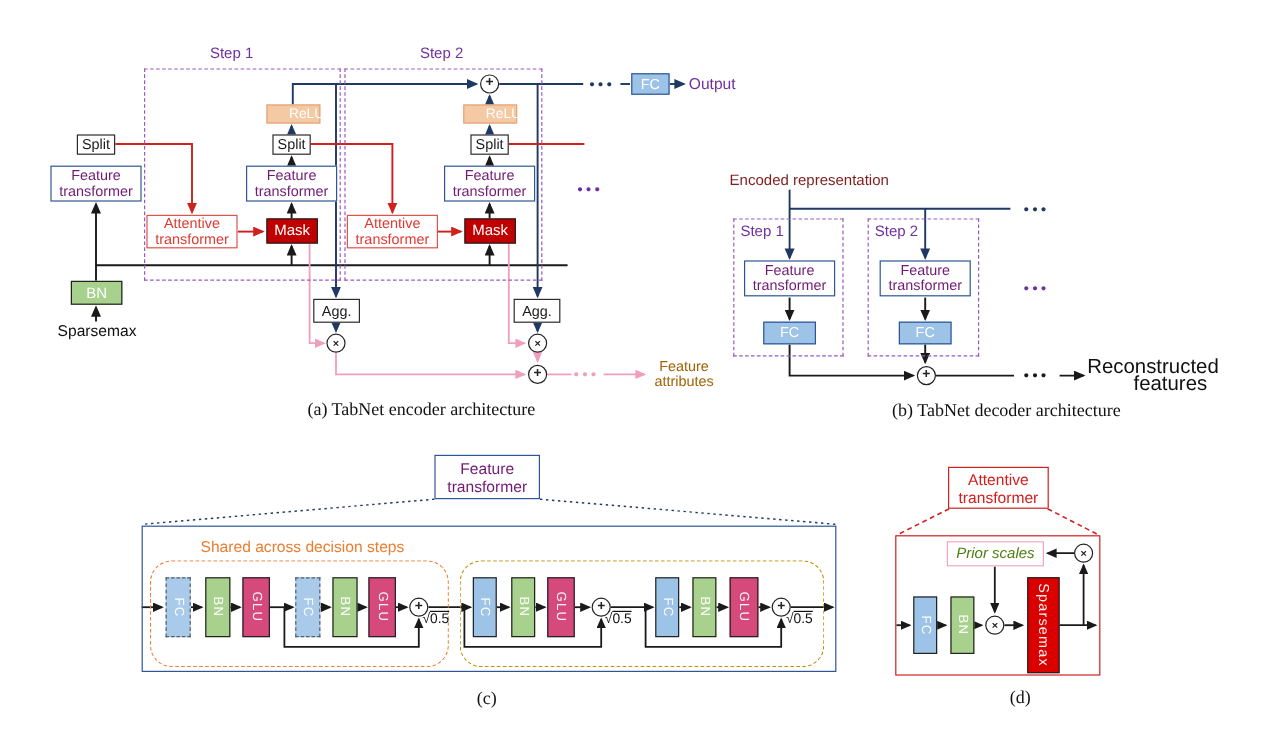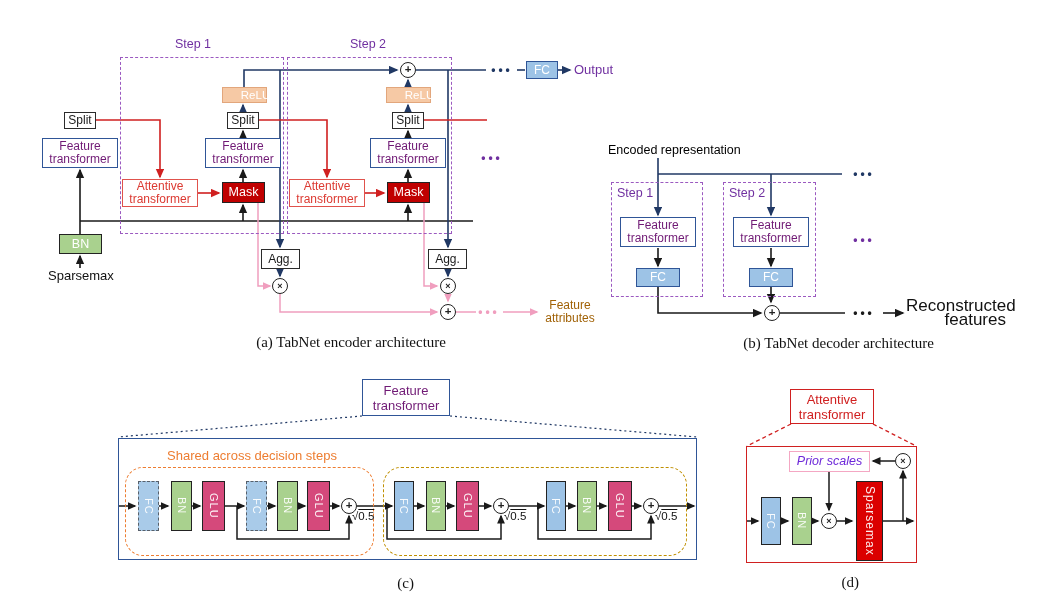--- a/index.html
+++ b/index.html
@@ -28,21 +28,21 @@
   .vblock { position:absolute; z-index:2; box-sizing:border-box; border:1.3px solid #222; display:flex;
             align-items:center; justify-content:center; color:rgba(255,255,255,.93); font-size:11px; }
   .vblock span { writing-mode:vertical-rl; text-orientation:mixed; letter-spacing:1px; }
   .fcfill { background:#9DC3E6; }
   .fcdash { background:#A9CBE9; border:1.4px dashed #57606b; }
   .bnfill { background:#A9D18E; }
   .glufill { background:#D5497B; }
   .spmax  { background:#DB0000; }
   .sqrt { position:absolute; z-index:2; font-size:11.5px; color:#111; white-space:nowrap; }
   .sqrt .ov { text-decoration:overline; }
-  .prior { border:1.5px solid #F4A7C3; color:#6d28d9; font-style:italic; font-size:12.5px; }
+  .prior { border:1.5px solid #F4A7C3; color:#4d7c0f; font-style:italic; font-size:12.5px; }
 </style>
 </head>
 <body>
 
 <div id="canvas">
 
   <svg class="lines" width="1057" height="610">
     <defs>
       <marker id="mB" markerWidth="7" markerHeight="7" refX="5" refY="2.6" orient="auto">
           <path d="M0,0 L6,2.6 L0,5.2 Z" fill="#1a1a1a"></path>
@@ -193,21 +193,21 @@
   <div class="dots" style="left:488px;top:65px;color:#203864">•••</div>
   <div class="dots" style="left:478px;top:153px;color:#7030A0">•••</div>
   <div class="dots" style="left:475px;top:307px;color:#F09EBE">•••</div>
 
   <div class="box fcblue" style="left:526px;top:61px;width:32px;height:18px">FC</div>
   <div class="lbl" style="left:574px;top:63px;color:#7030A0;font-size:13px">Output</div>
   <div class="lbl" style="left:538px;top:299px;width:64px;text-align:center;color:#a16207;font-size:12px">Feature attributes</div>
 
   <div class="caption" style="left:146px;top:334px;width:300px">(a) TabNet encoder architecture</div>
 
-  <div class="lbl" style="left:608px;top:144px;width:150px;color:#000000;font-size:12.5px">Encoded representation</div>
+  <div class="lbl" style="left:608px;top:144px;width:150px;color:#7f1d1d;font-size:12.5px">Encoded representation</div>
 
   <div class="stepbox" style="left:611px;top:182px;width:92px;height:115px"></div>
   <div class="stepbox" style="left:723px;top:182px;width:93px;height:115px"></div>
   <div class="lbl" style="left:617px;top:187px;color:#7030A0;font-size:12.5px">Step 1</div>
   <div class="lbl" style="left:729px;top:187px;color:#7030A0;font-size:12.5px">Step 2</div>
 
   <div class="box ft" style="left:620px;top:217px;width:76px;height:30px">Feature transformer</div>
   <div class="box fcblue" style="left:636px;top:268px;width:44px;height:19px">FC</div>
   <div class="box ft" style="left:733px;top:217px;width:76px;height:30px">Feature transformer</div>
   <div class="box fcblue" style="left:749px;top:268px;width:44px;height:19px">FC</div>

